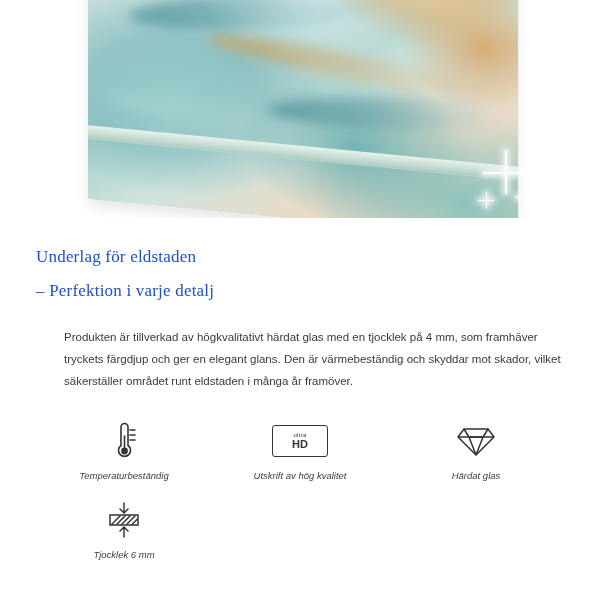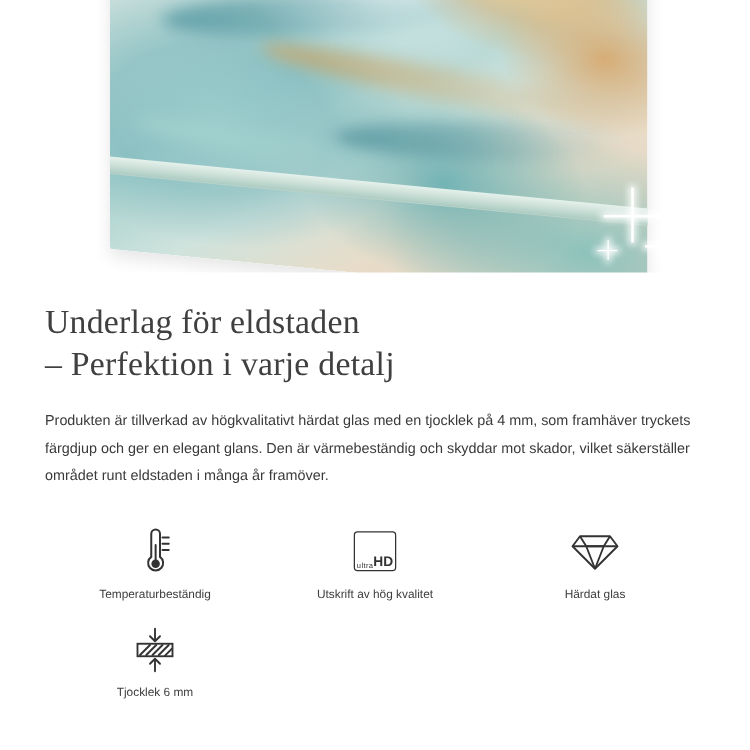--- a/index.html
+++ b/index.html
@@ -86,34 +86,35 @@
   .sp2 .h { left: -12px; top: 0; width: 24px; height: 1.5px; }
   .sp2 .v { left: 0; top: -12px; width: 1.5px; height: 24px; }
   .sp3 { left: 486px; top: 200px; }
   .sp3 .h { left: -8px; top: 0; width: 16px; height: 1px; }
   .sp3 .v { left: 0; top: -8px; width: 1px; height: 16px; }
 
   
   .content { padding: 0 36px; }
   .headline {
     font-family: "Liberation Serif", serif;
-    font-size: 27px;
+    font-size: 17px;
     line-height: 34px;
-    color: #404040;
+    color: #1d4ed8;
     font-weight: 400;
     margin-top: 22px;
     letter-spacing: 0.2px;
   }
   .headline .l2 { display: block; }
   .body-copy {
     margin-top: 18px;
     font-size: 11.5px;
     line-height: 22px;
     color: #3a3a3a;
     max-width: 520px;
+    margin-left: 28px;
   }
 
   
   .features {
     margin-top: 26px;
     display: grid;
     grid-template-columns: repeat(3, 1fr);
     row-gap: 16px;
   }
   .feature {
@@ -125,27 +126,28 @@
   .feature .icon-wrap {
     height: 46px;
     display: flex;
     align-items: center;
     justify-content: center;
   }
   .feature .caption {
     margin-top: 6px;
     font-size: 9.5px;
     color: #3d3d3d;
+    font-style: italic;
   }
   .ultrahd-box {
-    width: 34px; height: 32px;
+    width: 56px; height: 32px;
     border: 1.6px solid #333;
     border-radius: 3px;
-    display: flex; flex-direction: row;
-    align-items: flex-end; justify-content: center;
+    display: flex; flex-direction: column;
+    align-items: center; justify-content: center;
     line-height: 1;
   }
   .ultrahd-box .u1 { font-size: 6px; color: #333; letter-spacing: 0.3px; }
   .ultrahd-box .u2 { font-size: 11px; font-weight: bold; color: #333; margin-top: 1px; }
 </style>
 </head>
 <body>
 
 <div class="page">
 

